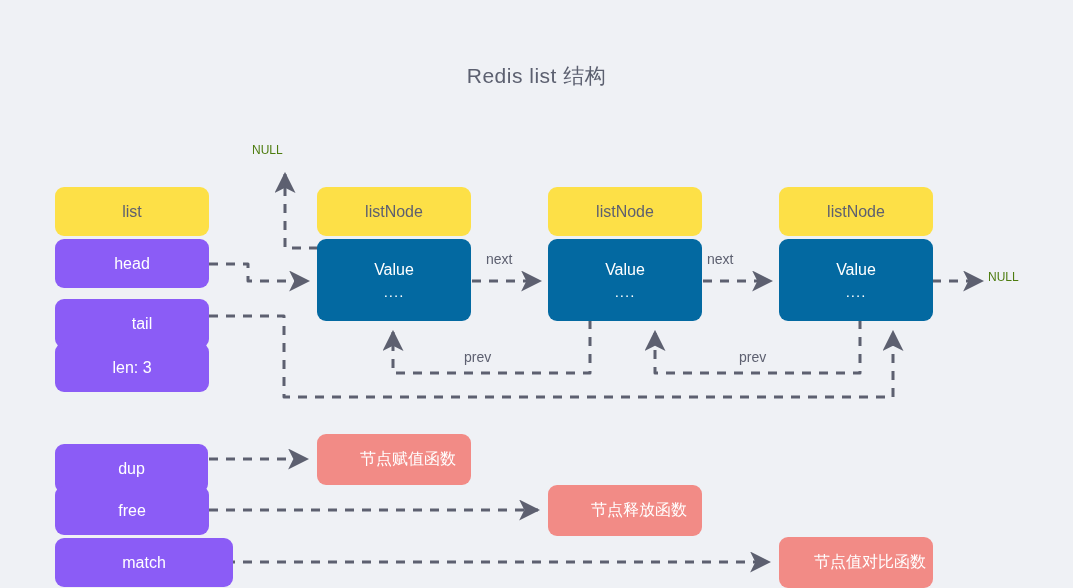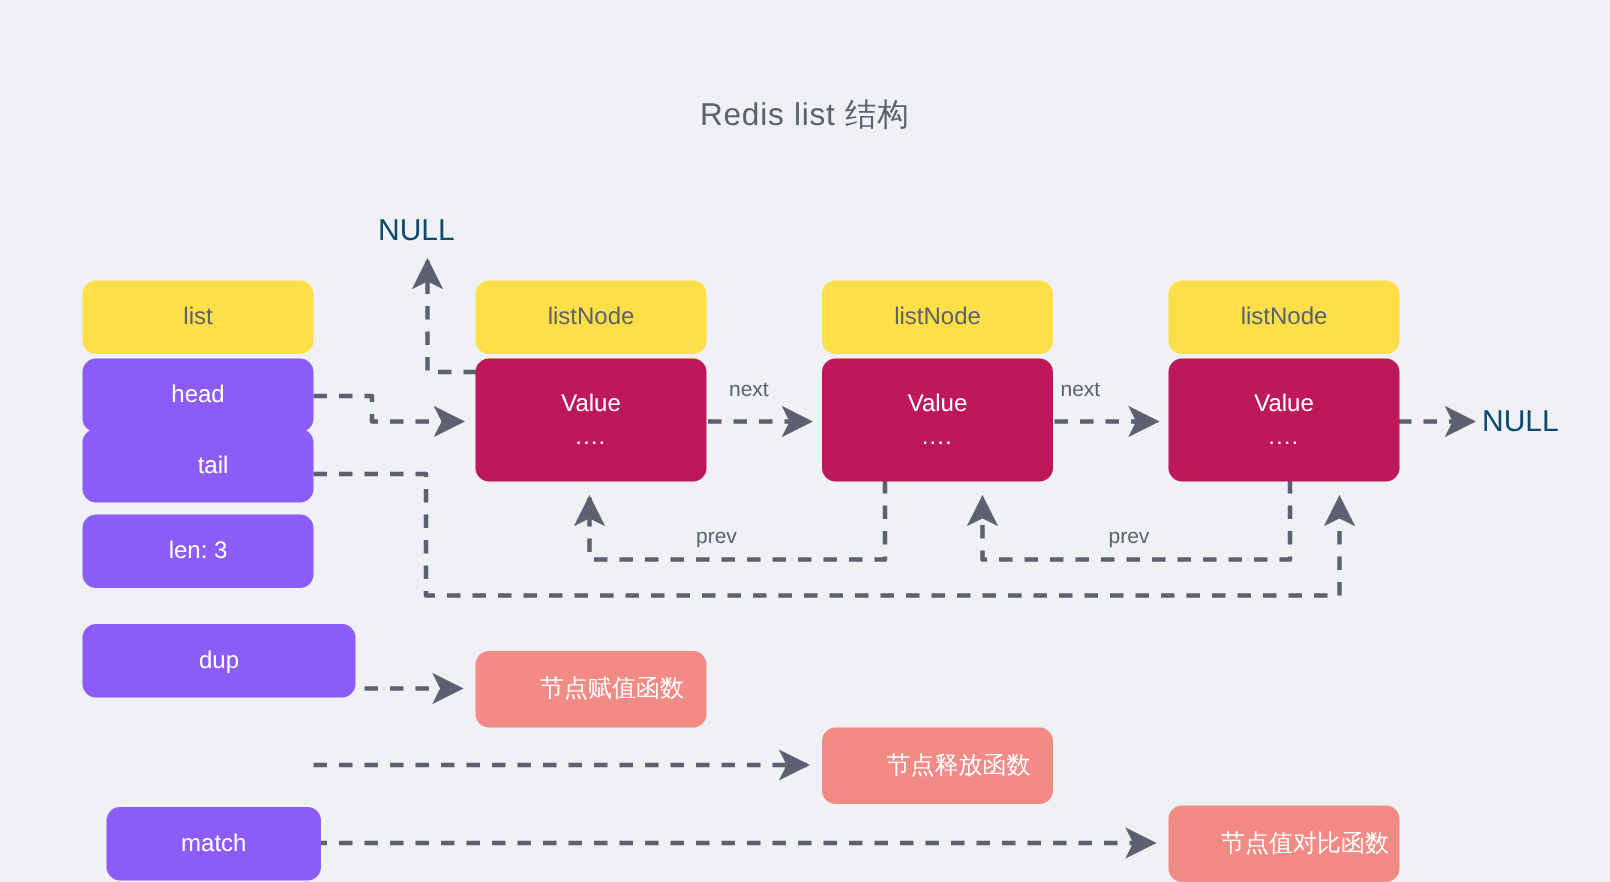--- a/index.html
+++ b/index.html
@@ -52,21 +52,21 @@
   }
   .yellow {
     background: #fde047;
     color: #5e6070;
   }
   .teal {
     background: #8b5cf6;
     color: #ffffff;
   }
   .blue {
-    background: #be185d;
+    background: #0369a1;
     color: #ffffff;
     flex-direction: column;
     gap: 6px;
   }
   .red {
     background: #f28b86;
     color: #ffffff;
     font-size: 16px;
     padding-left: 28px;
   }
@@ -74,22 +74,22 @@
   .value-dots { font-size: 15px; line-height: 1; letter-spacing: 1px; }
   .edge-label {
     position: absolute;
     font-size: 14px;
     color: #5d6070;
     white-space: nowrap;
     text-align: right;
   }
   .null-label {
     position: absolute;
-    font-size: 20px;
-    color: #0c4a6e;
+    font-size: 12px;
+    color: #4d7c0f;
     white-space: nowrap;
   }
 </style>
 </head>
 <body>
 
 <div id="canvas">
 
   <div class="title">Redis list 结构</div>
 
@@ -120,21 +120,21 @@
       <path d="M 209 411 L 307 411" marker-end="url(#arrow)"></path>
 
       <path d="M 209 462 L 538 462" marker-end="url(#arrow)"></path>
 
       <path d="M 209 514 L 769 514" marker-end="url(#arrow)"></path>
     </g>
   </svg>
 
   <div class="cell yellow" style="left:55px; top:139px; width:154px; height:49px;">list</div>
   <div class="cell teal" style="left:55px; top:191px; width:154px; height:49px;">head</div>
-  <div class="cell teal" style="left:55px; top:238px; width:154px; height:49px;padding-left:20px;">tail</div>
+  <div class="cell teal" style="left:55px; top:251px; width:154px; height:49px;padding-left:20px;">tail</div>
   <div class="cell teal" style="left:55px; top:295px; width:154px; height:49px;">len: 3</div>
 
   <div class="cell yellow" style="left:317px; top:139px; width:154px; height:49px;">listNode</div>
   <div class="cell blue" style="left:317px; top:191px; width:154px; height:82px;">
     <span class="value-main">Value</span>
     <span class="value-dots">....</span>
   </div>
 
   <div class="cell yellow" style="left:548px; top:139px; width:154px; height:49px;">listNode</div>
   <div class="cell blue" style="left:548px; top:191px; width:154px; height:82px;">
@@ -149,20 +149,21 @@
   </div>
 
   <div class="null-label" style="left:252px; top:95px;">NULL</div>
   <div class="null-label" style="left:988px; top:222px;">NULL</div>
 
   <div class="edge-label" style="left:486px; top:203px;">next</div>
   <div class="edge-label" style="left:707px; top:203px;">next</div>
   <div class="edge-label" style="left:464px; top:301px;">prev</div>
   <div class="edge-label" style="left:739px; top:301px;">prev</div>
 
-  <div class="cell teal" style="left:55px; top:368px; width:182px; height:49px;text-align:right;">dup</div>
-  <div class="cell teal" style="left:71px; top:490px; width:143px; height:49px;">match</div>
+  <div class="cell teal" style="left:55px; top:396px; width:153px; height:49px;text-align:right;">dup</div>
+  <div class="cell teal" style="left:55px; top:438px; width:154px; height:49px;">free</div>
+  <div class="cell teal" style="left:55px; top:490px; width:178px; height:49px;">match</div>
 
   <div class="cell red" style="left:317px; top:386px; width:154px; height:51px;">节点赋值函数</div>
   <div class="cell red" style="left:548px; top:437px; width:154px; height:51px;">节点释放函数</div>
   <div class="cell red" style="left:779px; top:489px; width:154px; height:51px;">节点值对比函数</div>
 
 </div>
 
 </body></html>

